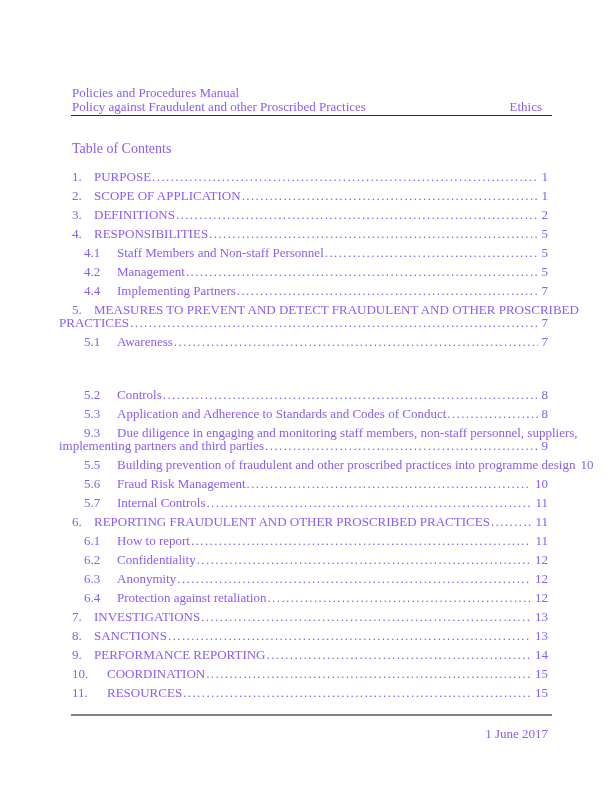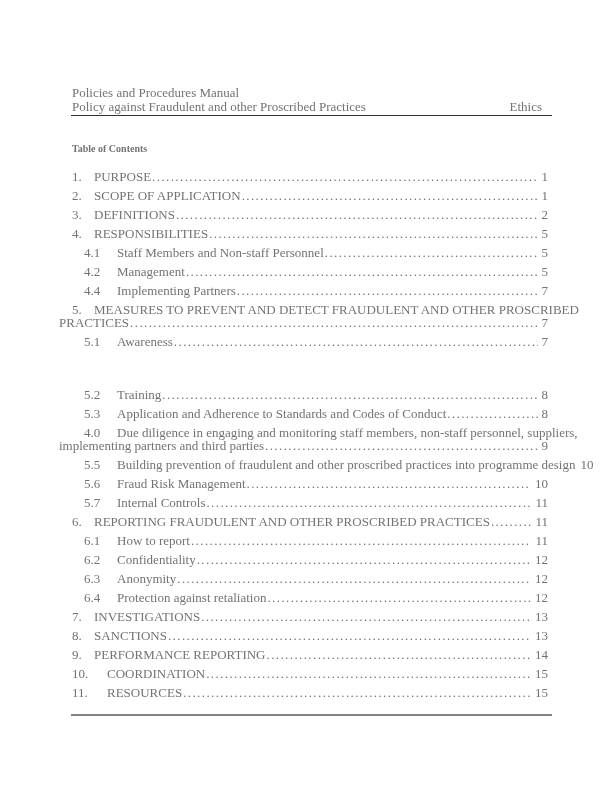--- a/index.html
+++ b/index.html
@@ -6,21 +6,21 @@
   html, body { margin: 0; padding: 0; background: #ffffff; }
 
   .page {
     position: relative;
     width: 612px;
     height: 792px;
     background: #ffffff;
     overflow: hidden;
     font-family: "Liberation Serif", "DejaVu Serif", serif;
     font-size: 13px;
-    color: #737373;
+    color: #8b5cf6;
   }
 
   .content {
     position: absolute;
     left: 72px;
     right: 64px;
     top: 86px;
   }
 
   
@@ -30,22 +30,22 @@
     padding-left: 1px;
     padding-bottom: 2px;
     border-bottom: 1px solid #2e2e2e;
     line-height: 13.5px;
   }
   .h-row2 { display: flex; justify-content: space-between; text-align: right; }
   .h-right { padding-right: 10px; }
 
   
   .toc-title {
-    font-size: 10px;
-    font-weight: bold;
+    font-size: 14px;
+    font-weight: normal;
     line-height: 14px;
     margin: 26px 0 0 0;
   }
 
   
   #toc { margin-top: 14px; }
   .entry { margin-bottom: 6px; }
   .row { display: flex; align-items: baseline; line-height: 13px; }
   .lvl2 > .row { padding-left: 12px; }
   .row.cont { padding-left: 0 !important; margin-left: -13px; justify-content: space-between; }
@@ -161,36 +161,36 @@
           <div class="row">
             <span class="num" style="width: 33px;">5.1</span>
             <span class="ttl">Awareness</span>
             <span class="dots"></span>
             <span class="pg">7</span>
           </div>
         </div>
         <div class="entry lvl2">
           <div class="row">
             <span class="num" style="width: 33px; margin-top: 34px;">5.2</span>
-            <span class="ttl">Training</span>
+            <span class="ttl">Controls</span>
             <span class="dots"></span>
             <span class="pg">8</span>
           </div>
         </div>
         <div class="entry lvl2">
           <div class="row">
             <span class="num" style="width: 33px;">5.3</span>
             <span class="ttl">Application and Adherence to Standards and Codes of Conduct</span>
             <span class="dots"></span>
             <span class="pg">8</span>
           </div>
         </div>
         <div class="entry lvl2">
           <div class="row">
-            <span class="num" style="width: 33px;">4.0</span>
+            <span class="num" style="width: 33px;">9.3</span>
             <span class="ttl">Due diligence in engaging and monitoring staff members, non-staff personnel, suppliers,</span>
           </div>
           <div class="row cont">
             <span class="ttl">implementing partners and third parties</span>
             <span class="dots"></span>
             <span class="pg">9</span>
           </div>
         </div>
         <div class="entry lvl2">
           <div class="row">
@@ -295,14 +295,15 @@
             <span class="dots"></span>
             <span class="pg">15</span>
           </div>
         </div>
       </div>
 
   </div>
 
   <div class="footer">
     <div class="footer-rule"></div>
+    <div class="footer-date">1 June 2017</div>
   </div>
 </div>
 
 </body></html>

